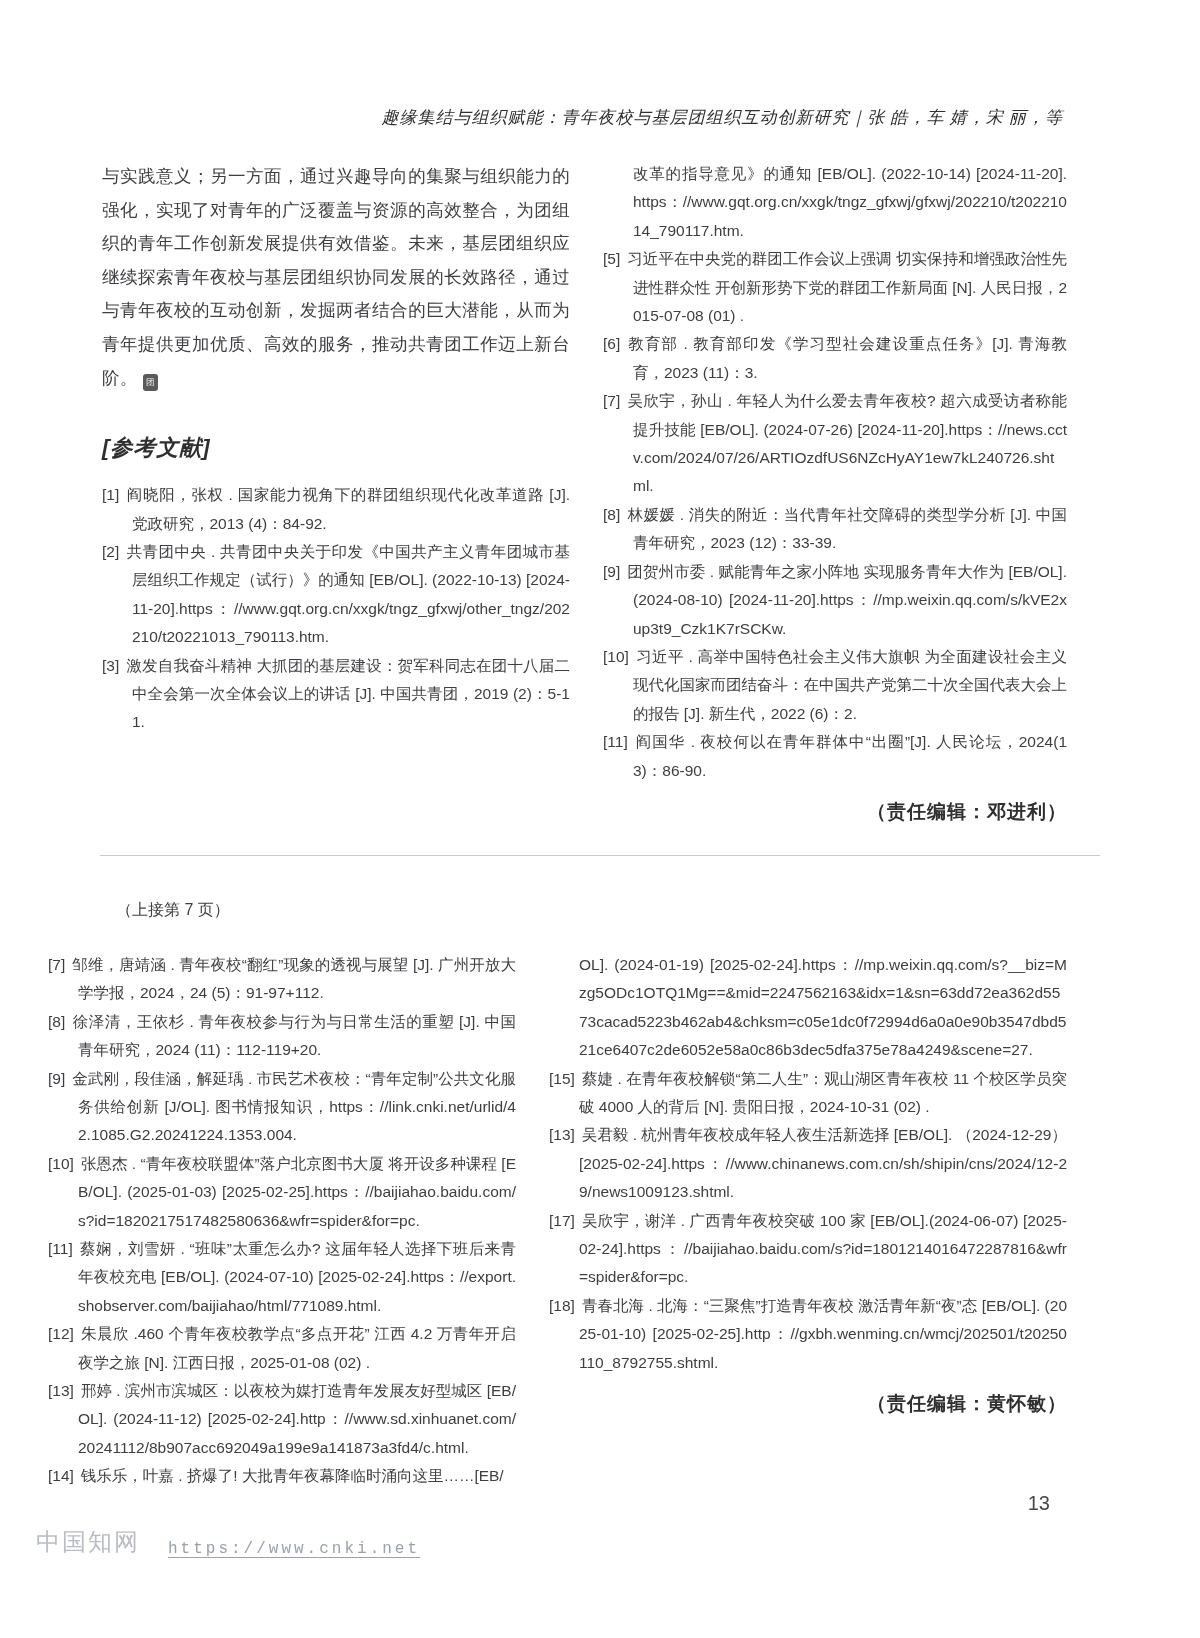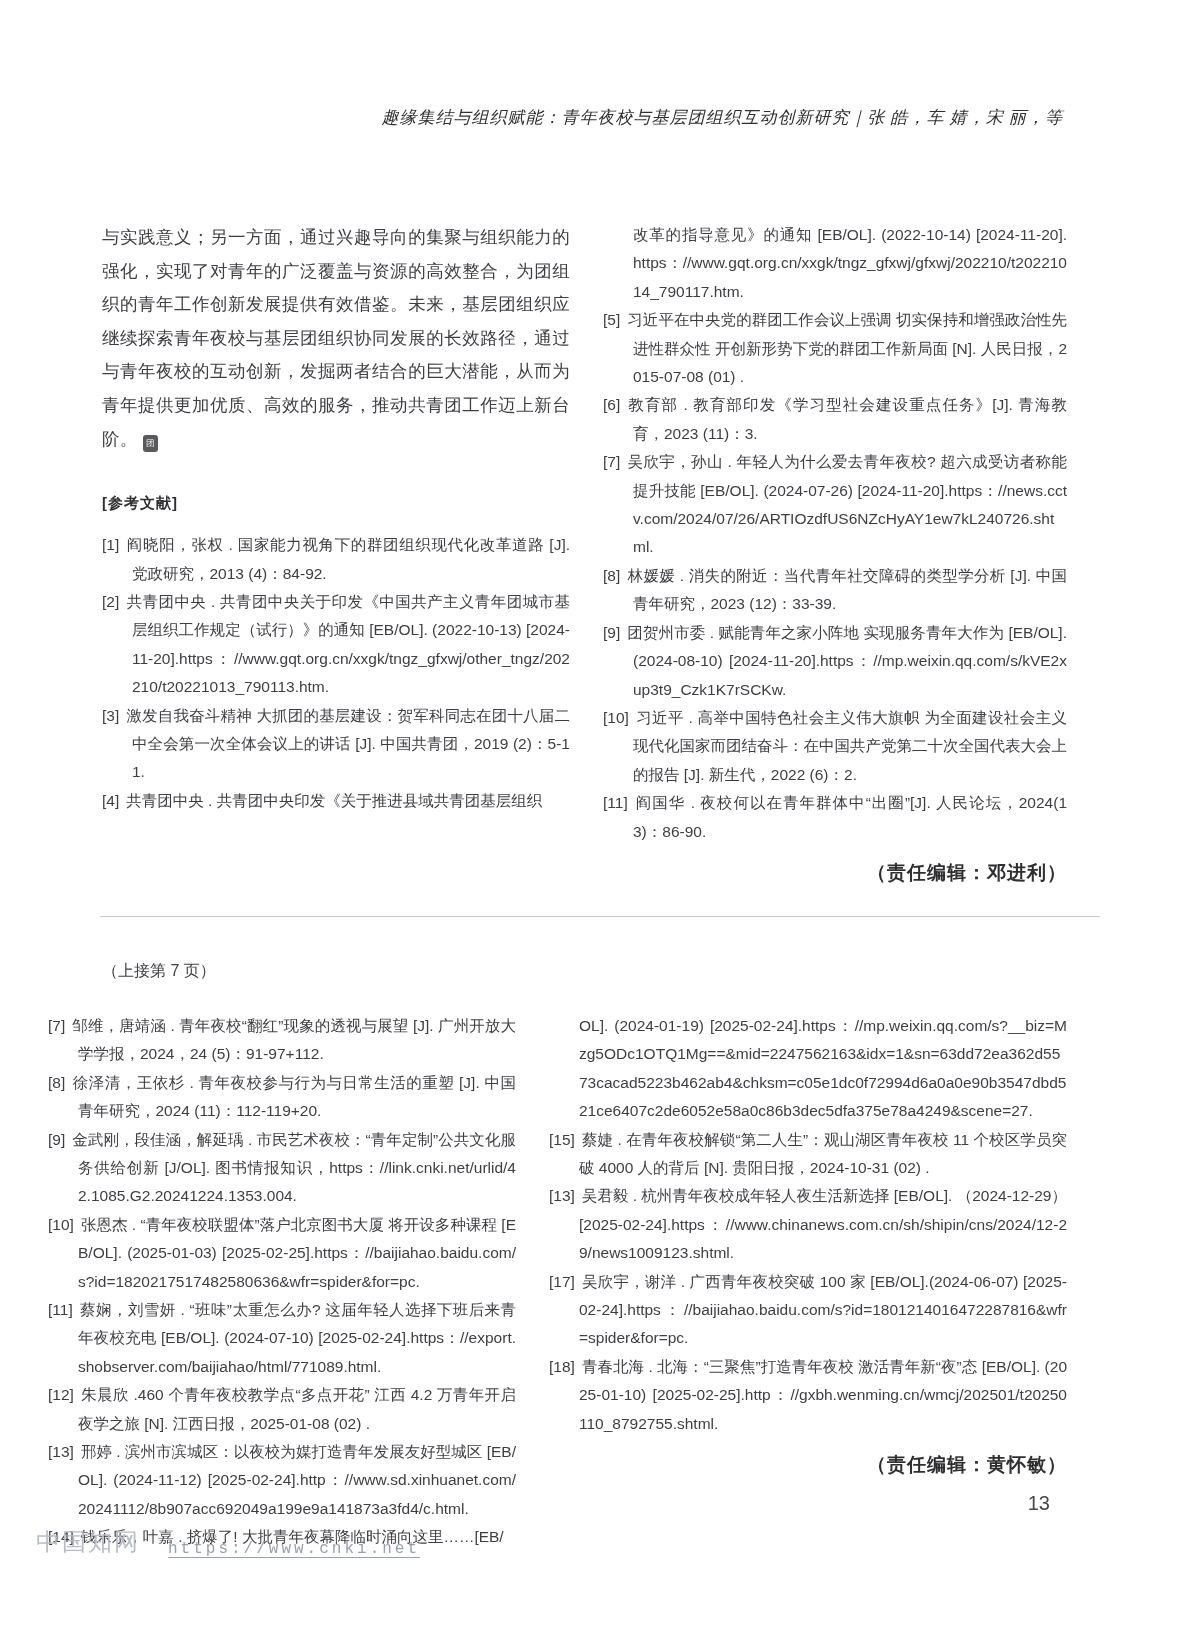--- a/index.html
+++ b/index.html
@@ -20,21 +20,21 @@
     font-size: 17px;
     letter-spacing: 1px;
     color: #2f2f31;
   }
   .columns {
     display: flex;
     gap: 33px;
     padding: 0 133px 0 102px;
     align-items: flex-start;
   }
-  .columns.top { margin-top: 92px; }
+  .columns.top { margin-top: 31px; }
   .columns.bottom { margin-top: 4px; padding-left: 48px; }
   .col { flex: 0 0 468px; }
   .col.right { flex: 1 1 auto; }
   .closing-par {
     margin: 0;
     font-size: 17.5px;
     line-height: 33.6px;
     letter-spacing: 0.3px;
     text-align: justify;
     color: #3e3e42;
@@ -51,24 +51,25 @@
   }
   .end-mark-glyph {
     display: block;
     color: #ffffff;
     font-size: 10px;
     line-height: 17px;
     transform: scale(0.85);
   }
   .ref-heading {
     margin: 38px 0 18px 0;
-    font-size: 15px;
+    font-size: 22px;
     font-weight: bold;
     color: #2f2f31;
     letter-spacing: 1px;
+    font-style: italic;
   }
   .ref, .ref-cont {
     font-size: 15.5px;
     line-height: 28.4px;
     text-align: justify;
     word-break: break-all;
     color: #3e3e42;
   }
   .ref {
     padding-left: 30px;
@@ -86,20 +87,21 @@
   }
   .divider {
     border: none;
     border-top: 1px solid #c9c9cc;
     margin: 30px 100px 0 100px;
   }
   .continued-note {
     padding: 44px 0 26px 102px;
     font-size: 16px;
     color: #3e3e42;
+    margin-left: 14px;
   }
   .page-number {
     position: absolute;
     right: 150px;
     top: 1492px;
     font-size: 20px;
     color: #48484c;
   }
   .footer {
     position: absolute;
@@ -132,21 +134,20 @@
 
   <div class="columns top">
     <div class="col left">
       <p class="closing-par"><span>与实践意义；另一方面，通过兴趣导向的集聚与组织能力的强化，实现了对青年的广泛覆盖与资源的高效整合，为团组织的青年工作创新发展提供有效借鉴。未来，基层团组织应继续探索青年夜校与基层团组织协同发展的长效路径，通过与青年夜校的互动创新，发掘两者结合的巨大潜能，从而为青年提供更加优质、高效的服务，推动共青团工作迈上新台阶。</span><span class="end-mark"><span class="end-mark-glyph">团</span></span></p>
 
       <div class="ref-heading">[参考文献]</div>
 
       <div class="ref"><span class="ref-label">[1]</span><span class="ref-text">阎晓阳，张权 . 国家能力视角下的群团组织现代化改革道路 [J]. 党政研究，2013 (4)：84-92.</span></div>
       <div class="ref"><span class="ref-label">[2]</span><span class="ref-text">共青团中央 . 共青团中央关于印发《中国共产主义青年团城市基层组织工作规定（试行）》的通知 [EB/OL]. (2022-10-13) [2024-11-20].https：//www.gqt.org.cn/xxgk/tngz_gfxwj/other_tngz/202210/t20221013_790113.htm.</span></div>
       <div class="ref"><span class="ref-label">[3]</span><span class="ref-text">激发自我奋斗精神 大抓团的基层建设：贺军科同志在团十八届二中全会第一次全体会议上的讲话 [J]. 中国共青团，2019 (2)：5-11.</span></div>
-      <div class="ref"><span class="ref-label">[4]</span><span class="ref-text">共青团中央 . 共青团中央印发《关于推进县域共青团基层组织</span></div>
     </div>
 
     <div class="col right">
       <div class="ref-cont">改革的指导意见》的通知 [EB/OL]. (2022-10-14) [2024-11-20]. https：//www.gqt.org.cn/xxgk/tngz_gfxwj/gfxwj/202210/t20221014_790117.htm.</div>
       <div class="ref"><span class="ref-label">[5]</span><span class="ref-text">习近平在中央党的群团工作会议上强调 切实保持和增强政治性先进性群众性 开创新形势下党的群团工作新局面 [N]. 人民日报，2015-07-08 (01) .</span></div>
       <div class="ref"><span class="ref-label">[6]</span><span class="ref-text">教育部 . 教育部印发《学习型社会建设重点任务》[J]. 青海教育，2023 (11)：3.</span></div>
       <div class="ref"><span class="ref-label">[7]</span><span class="ref-text">吴欣宇，孙山 . 年轻人为什么爱去青年夜校? 超六成受访者称能提升技能 [EB/OL]. (2024-07-26) [2024-11-20].https：//news.cctv.com/2024/07/26/ARTIOzdfUS6NZcHyAY1ew7kL240726.shtml.</span></div>
       <div class="ref"><span class="ref-label">[8]</span><span class="ref-text">林媛媛 . 消失的附近：当代青年社交障碍的类型学分析 [J]. 中国青年研究，2023 (12)：33-39.</span></div>
       <div class="ref"><span class="ref-label">[9]</span><span class="ref-text">团贺州市委 . 赋能青年之家小阵地 实现服务青年大作为 [EB/OL]. (2024-08-10) [2024-11-20].https：//mp.weixin.qq.com/s/kVE2xup3t9_Czk1K7rSCKw.</span></div>
       <div class="ref"><span class="ref-label">[10]</span><span class="ref-text">习近平 . 高举中国特色社会主义伟大旗帜 为全面建设社会主义现代化国家而团结奋斗：在中国共产党第二十次全国代表大会上的报告 [J]. 新生代，2022 (6)：2.</span></div>

